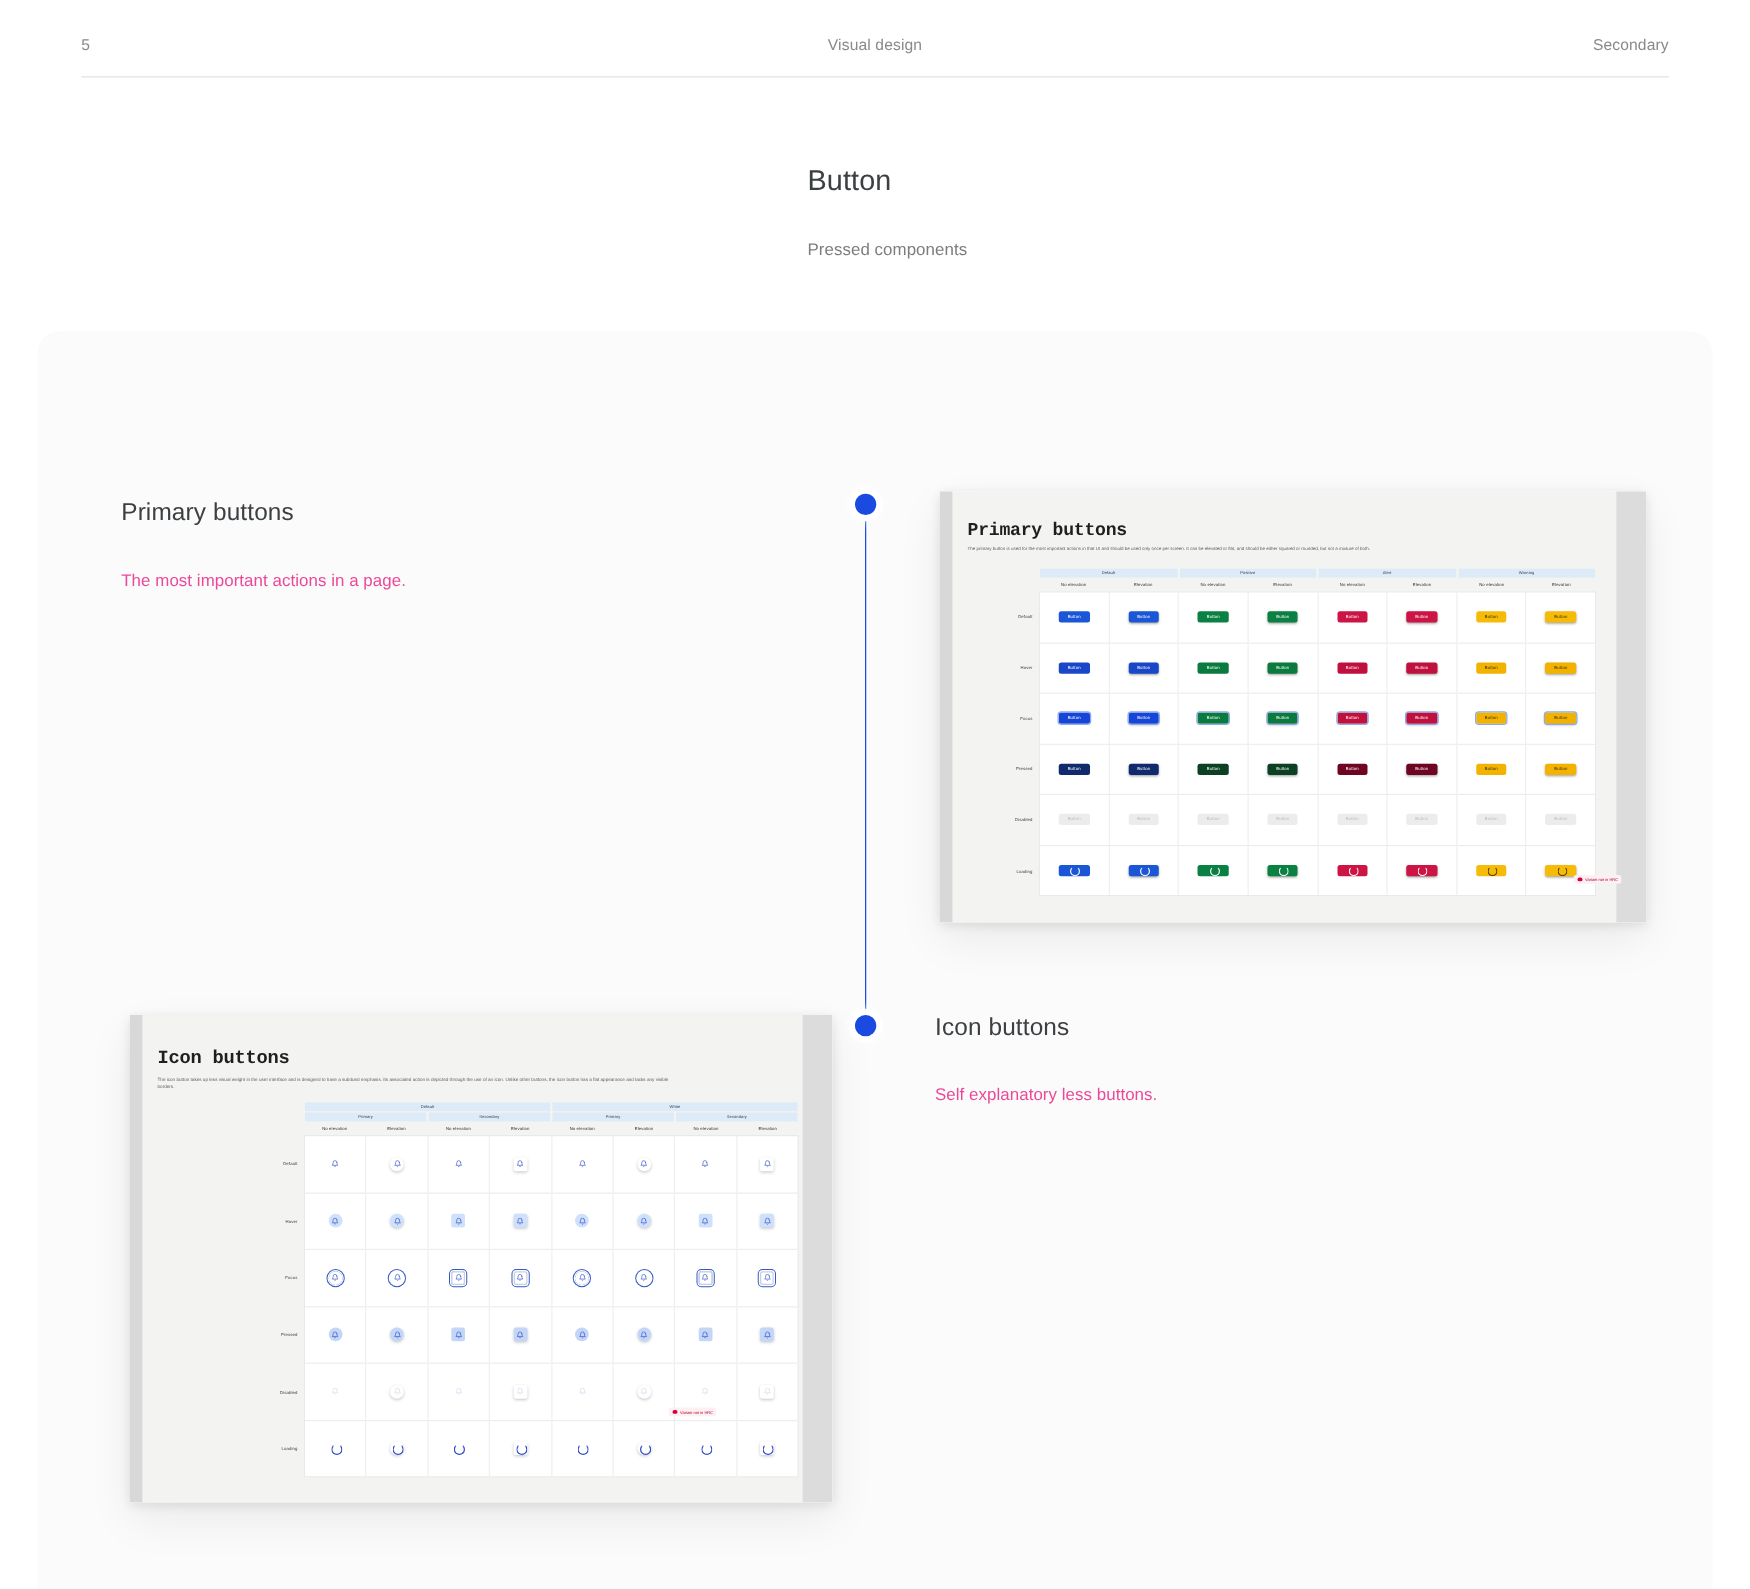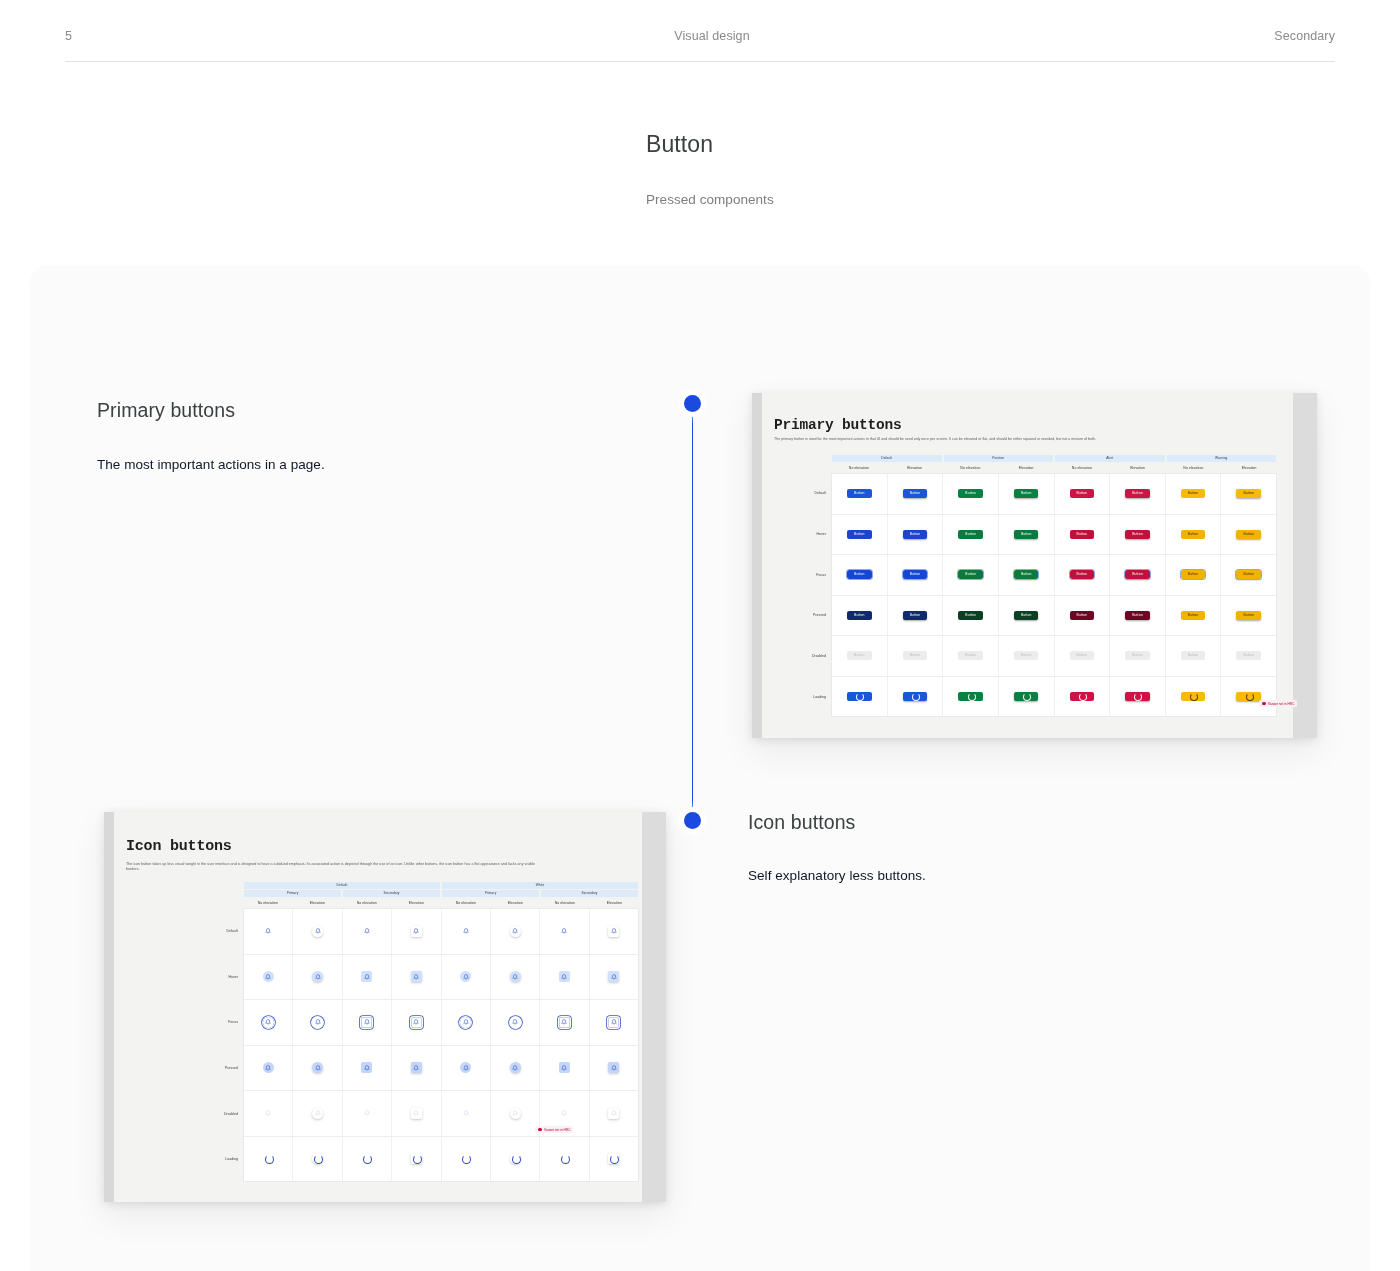--- a/index.html
+++ b/index.html
@@ -14,21 +14,21 @@
   
   .page-header {
     position: absolute; left: 65px; top: 30px; width: 1270px;
     height: 32px;
     border-bottom: 1px solid #e2e2e2;
     display: flex; align-items: flex-start; justify-content: space-between;
   }
   .page-header .hdr-txt {
     font-size: 12.5px; color: #8a8a8a; letter-spacing: .1px; line-height: 1;
   }
-  .page-header .hdr-center { position:absolute; left:50%; transform:translateX(-50%); top:0;margin-left:12px; }
+  .page-header .hdr-center { position:absolute; left:50%; transform:translateX(-50%); top:0; }
 
   
   .section-title {
     position: absolute; left: 646px; top: 131px;
     font-size: 23px; color: #3c4043; font-weight: 400; letter-spacing: .1px;
   }
   .section-sub {
     position: absolute; left: 646px; top: 192px;
     font-size: 13.5px; color: #7d7d7d; letter-spacing: .05px;
   }
@@ -49,21 +49,21 @@
   .tl-dot {
     position: absolute; width: 17px; height: 17px; border-radius: 50%;
     background: #1a4ae0; left: 684px;
     box-shadow: 0 0 0 5px rgba(255,255,255,.95), 0 0 9px 5px rgba(255,255,255,.85);
   }
   .tl-dot.d1 { top: 395px; }
   .tl-dot.d2 { top: 812px; }
 
   
   .blurb-title { position: absolute; font-size: 19.5px; color: #3c4043; letter-spacing:.1px; }
-  .blurb-body  { position: absolute; font-size: 13.5px; color: #0f172a; letter-spacing:.05px; }
+  .blurb-body  { position: absolute; font-size: 13.5px; color: #ec4899; letter-spacing:.05px; }
   .blurb-1-title { left: 97px; top: 399px; }
   .blurb-1-body  { left: 97px; top: 457px; }
   .blurb-2-title { left: 748px; top: 811px; }
   .blurb-2-body  { left: 748px; top: 868px; }
 
   
   .shot {
     position: absolute; overflow: hidden; background: #ffffff;
     box-shadow: 0 2px 9px rgba(0,0,0,.10), 0 14px 34px rgba(0,0,0,.07);
   }

